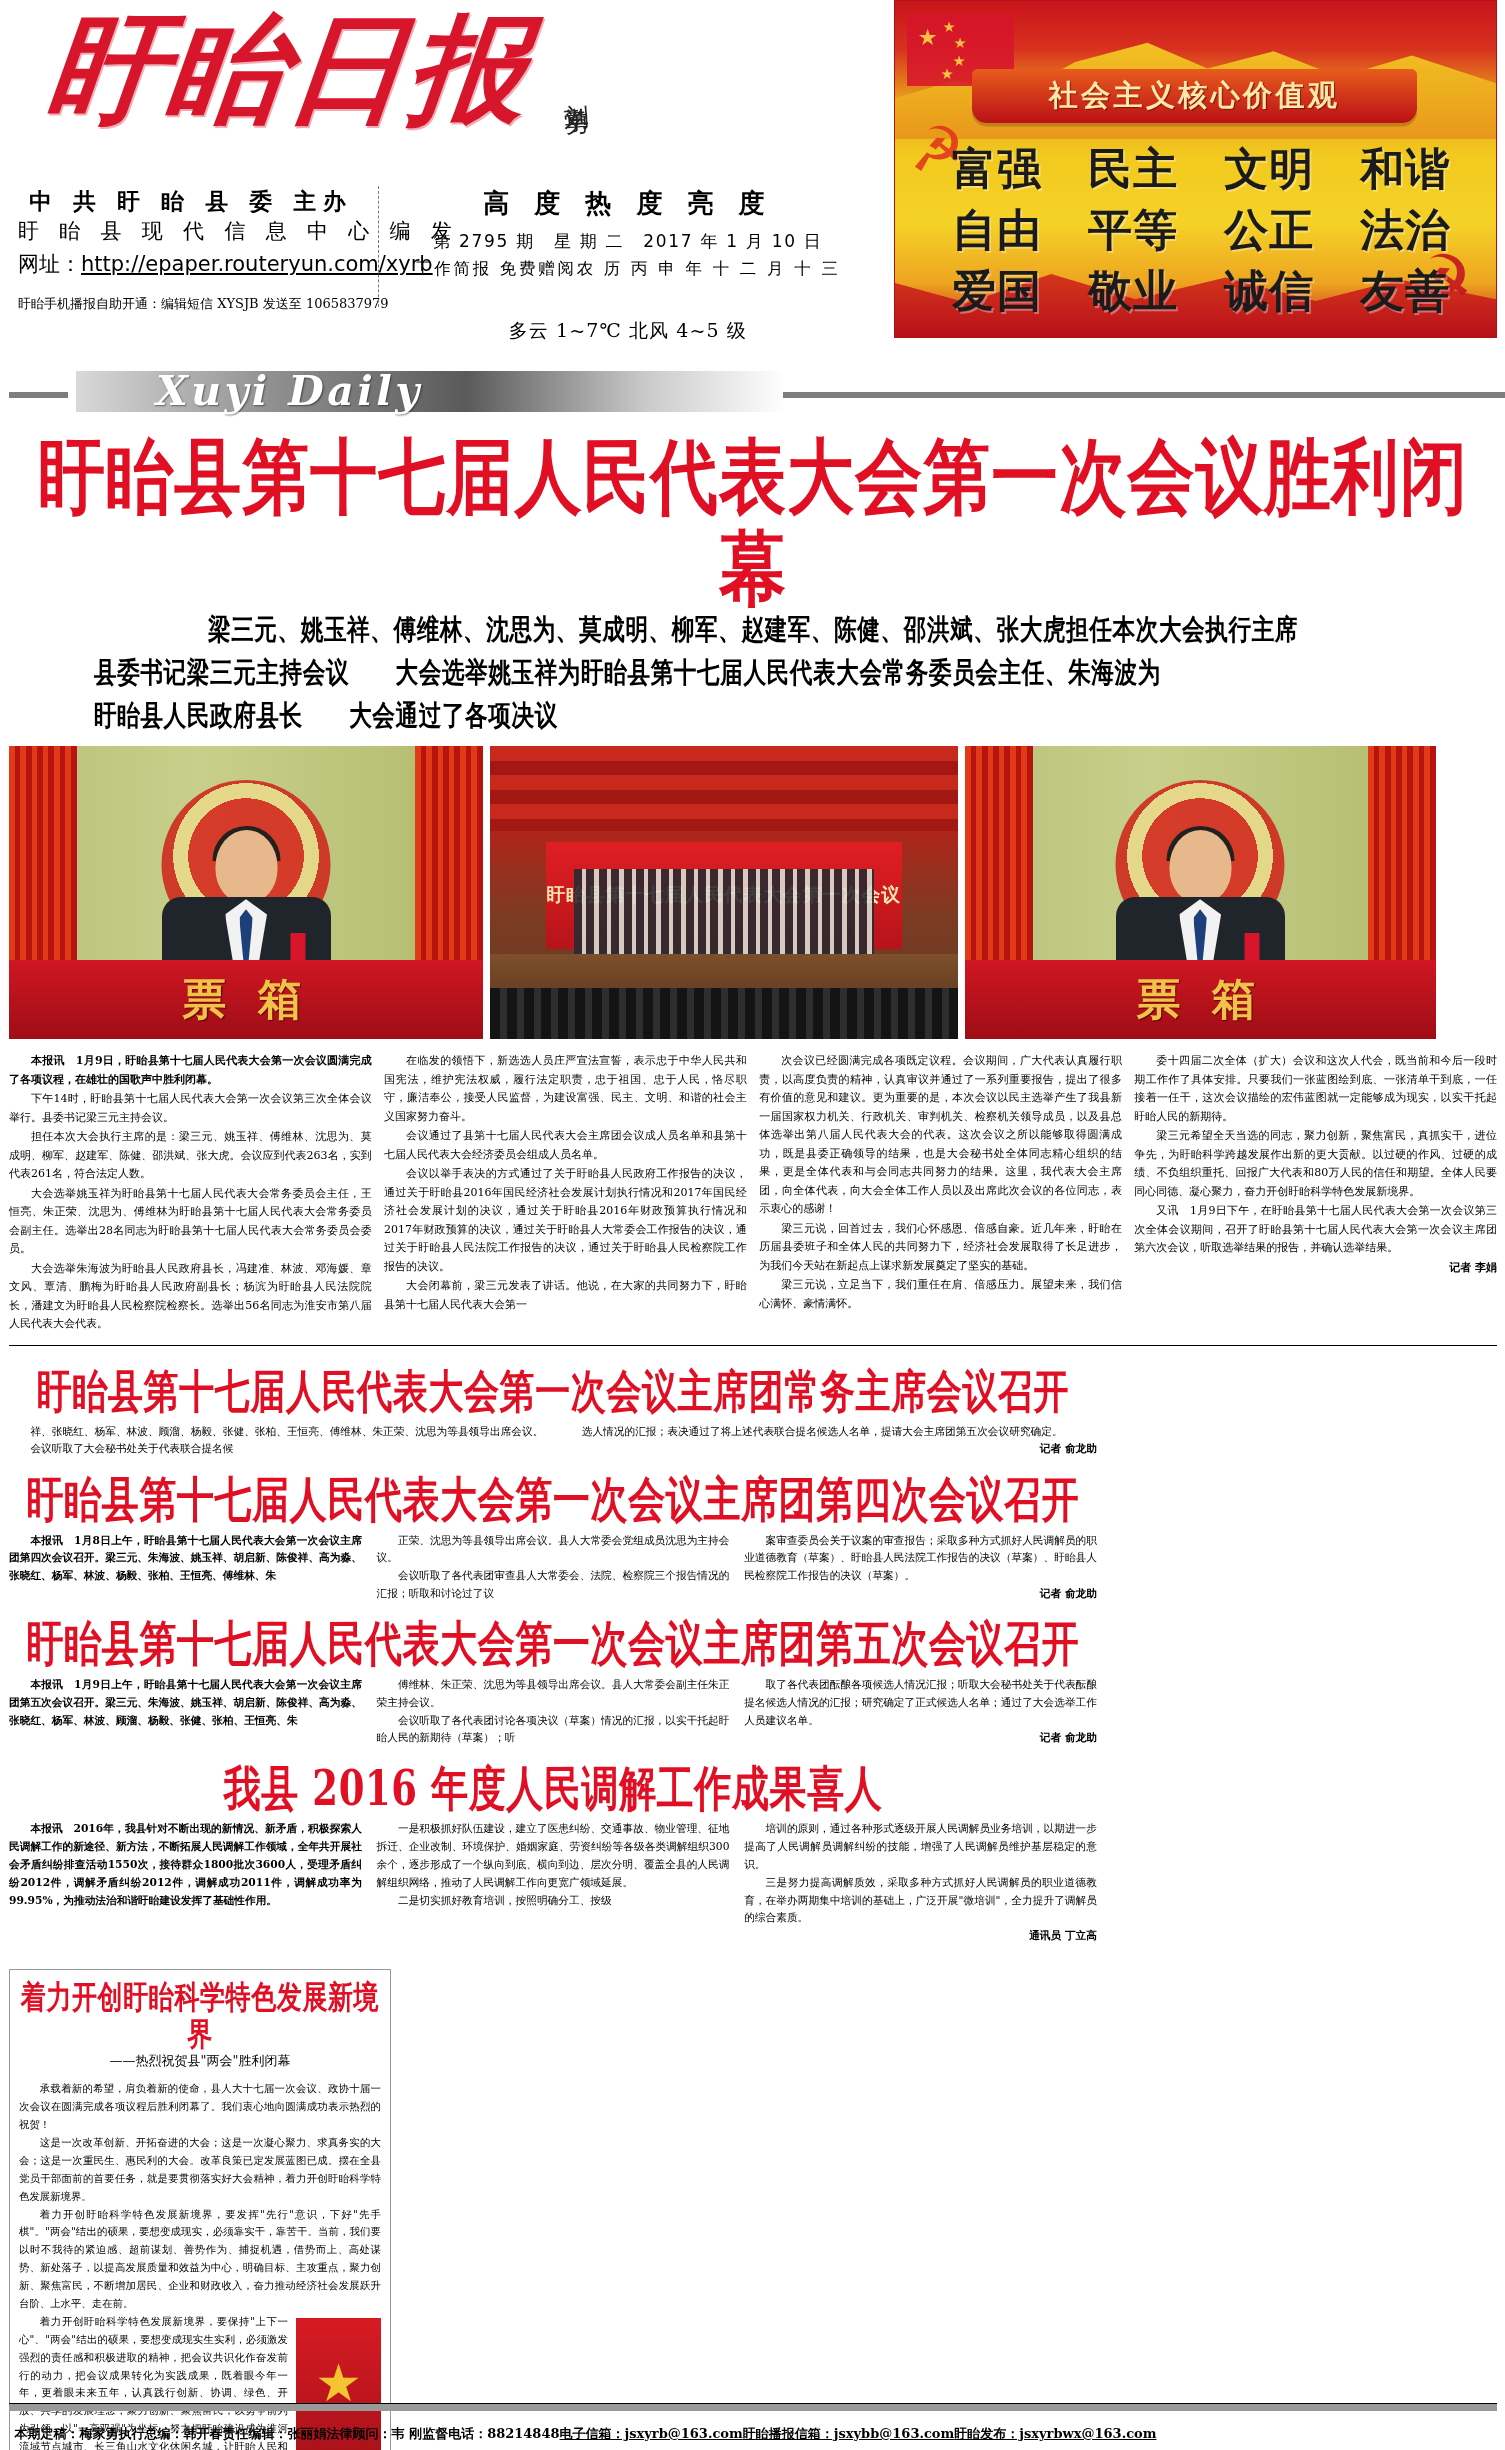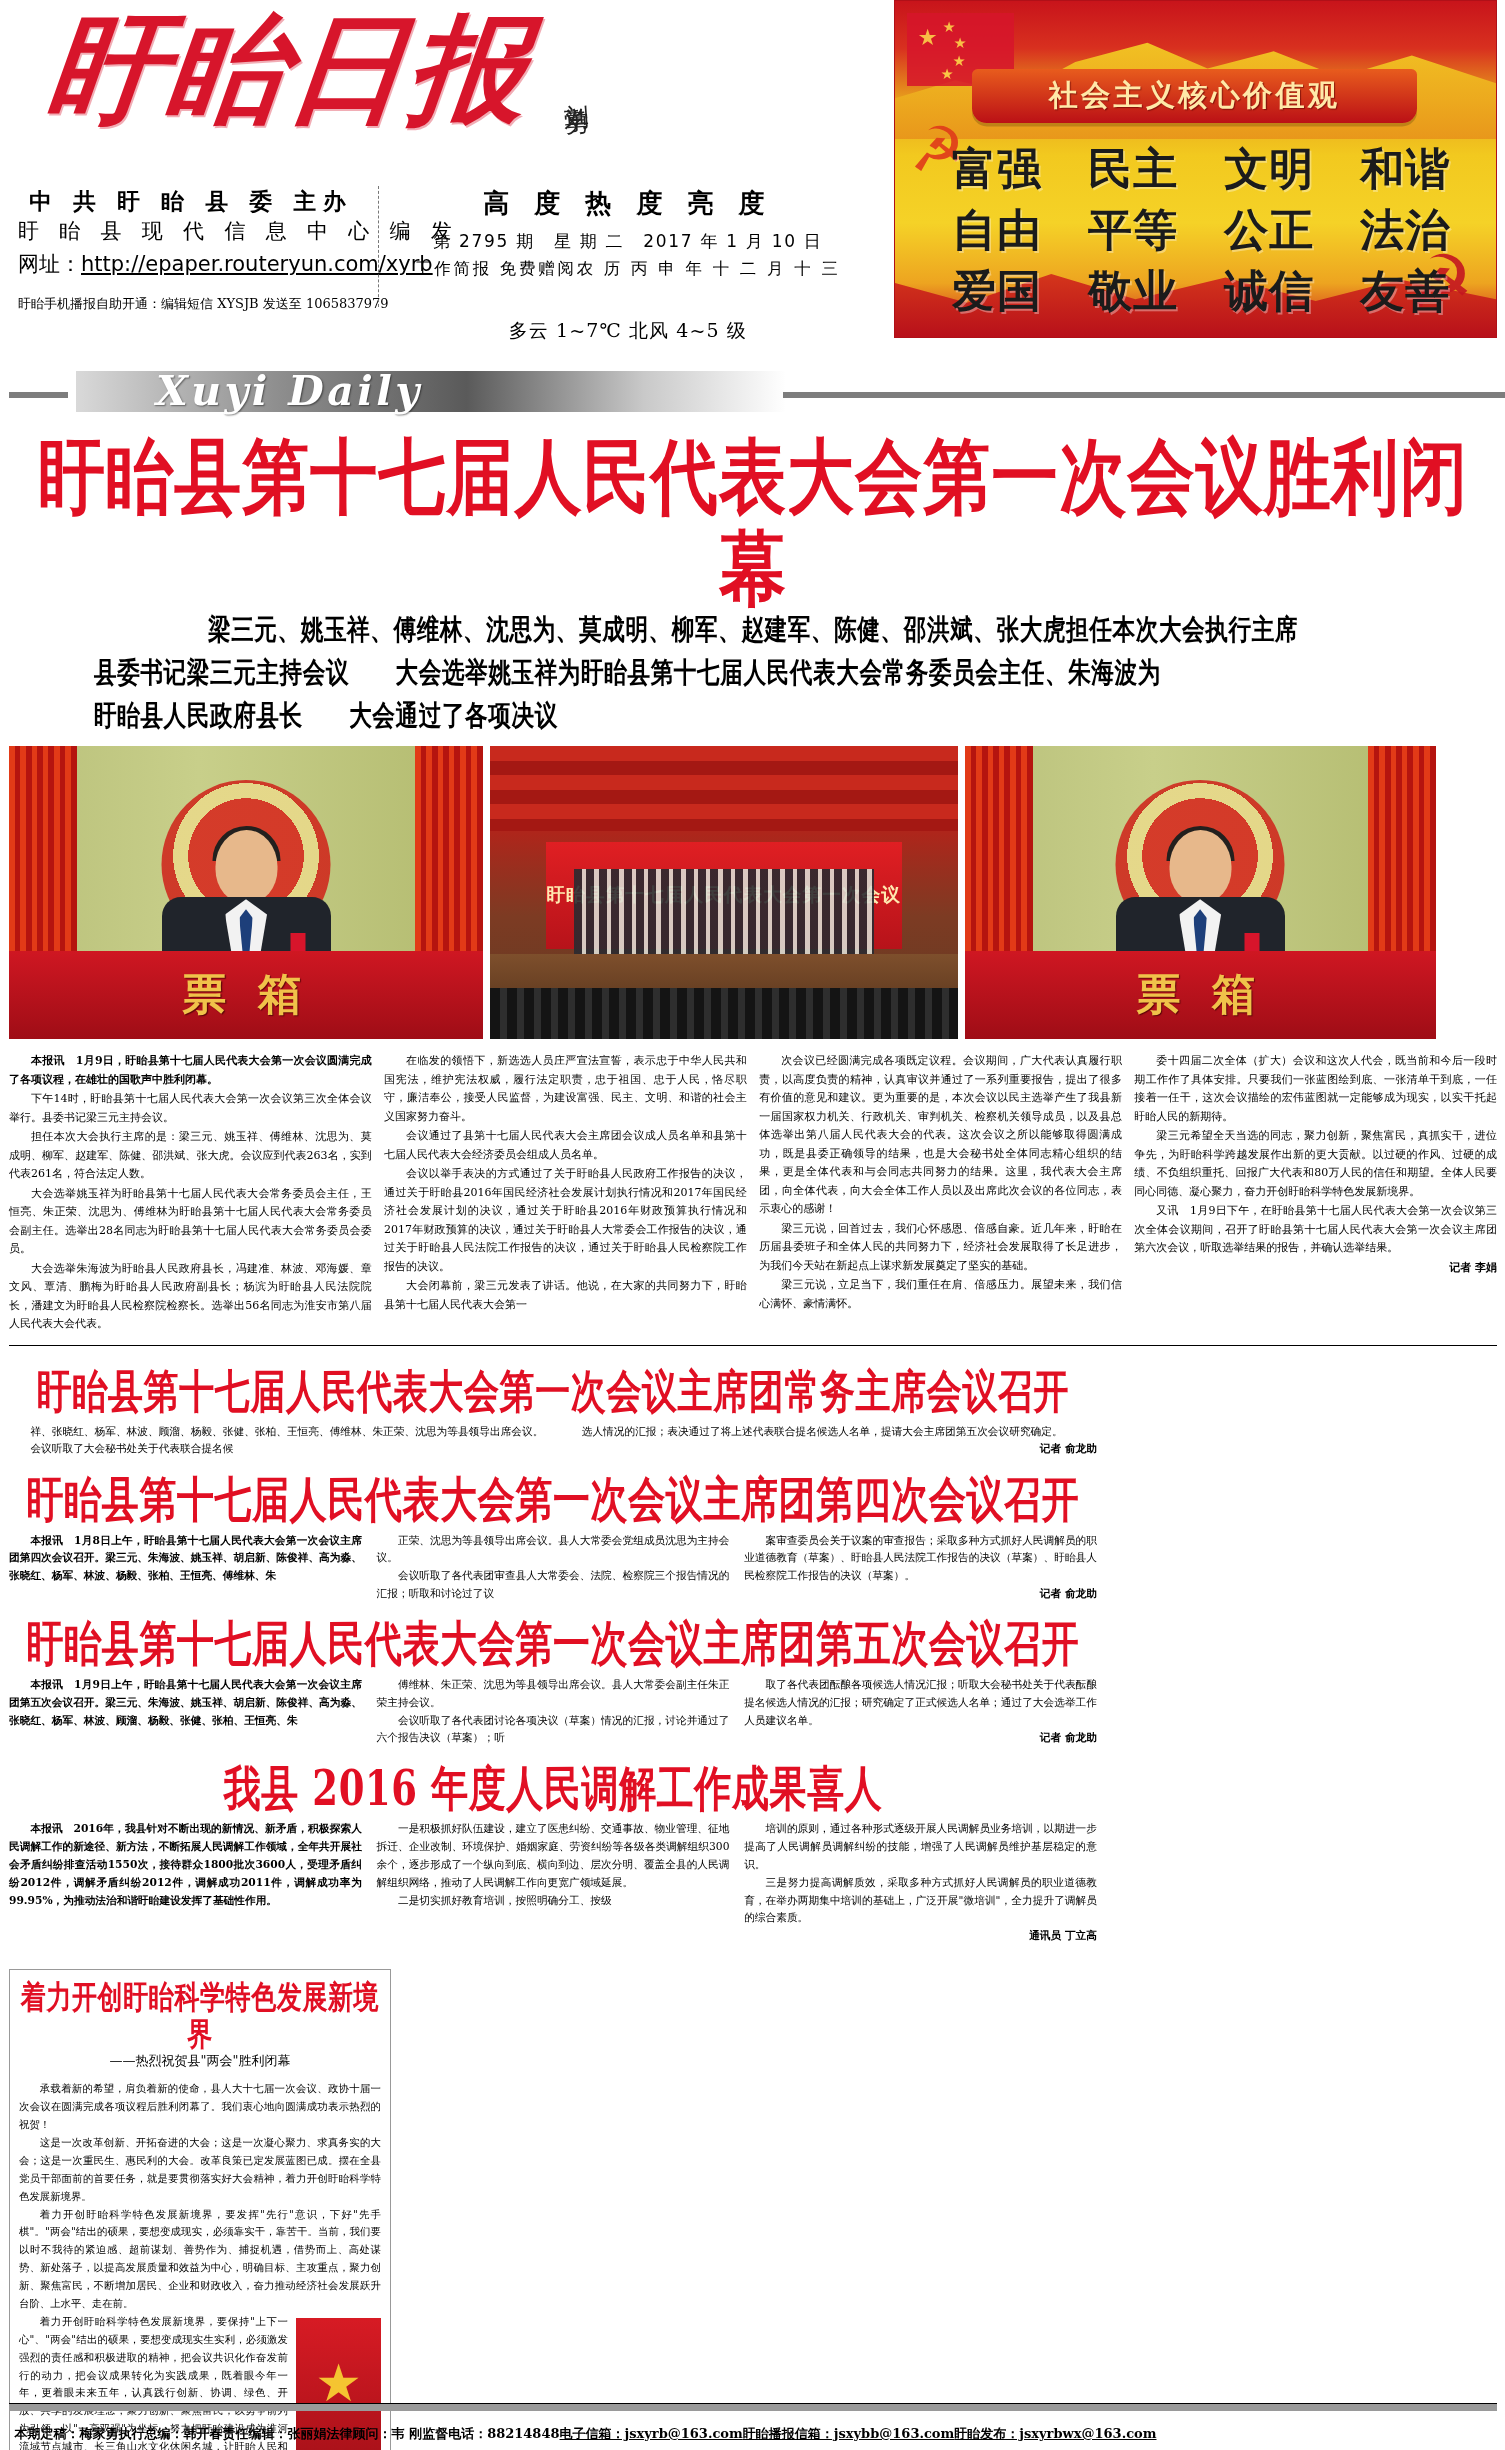--- a/index.html
+++ b/index.html
@@ -172,21 +172,21 @@
     position:absolute; left:50%; transform:translateX(-50%); bottom:22.6px;
     width:169px; height:186px;
   }
   .hall .person .head { position:absolute; left:50%; transform:translateX(-50%); top:0; width:62px; height:73px; border-radius:50% 50% 46% 46%; background:#e7b88b; }
   .hall .person .hair { position:absolute; left:50%; transform:translateX(-50%); top:-4.5px; width:68px; height:35px; border-radius:34px 34px 0 0; background:#23201e; }
   .hall .person .body { position:absolute; left:50%; transform:translateX(-50%); top:67px; width:169px; height:121px; background:#20242b; border-radius:19px 19px 0 0; }
   .hall .person .shirt { position:absolute; left:50%; transform:translateX(-50%); top:69px; width:42px; height:85px; background:#f2f2f2; clip-path: polygon(50% 0,100% 18%,72% 100%,28% 100%,0 18%); }
   .hall .person .tie { position:absolute; left:50%; transform:translateX(-50%); top:79px; width:13.5px; height:62px; background:#1d3f7a; clip-path: polygon(50% 0,100% 14%,62% 100%,38% 100%,0 14%); }
   .hall .person .badge { position:absolute; right:25px; top:103px; width:14.7px; height:35px; background:#d7152b; }
   .ballot {
-    position:absolute; left:0; right:0; bottom:0; height:88px;
+    position:absolute; left:0; right:0; bottom:0; height:79px;
     background: linear-gradient(180deg,#cf1722,#9f0d16);
     display:flex; align-items:center; justify-content:center; gap:68px;
   }
   .ballot span {
     font-family:"DejaVu Serif", serif; font-weight:700; font-size:44px;
     color:#f0c24a; letter-spacing:8px;
     text-shadow: 1.1px 1.1px 1.1px rgba(60,0,0,.7);
   }
   .stage { position:absolute; inset:0; background: linear-gradient(180deg,#8f1410 0%, #b4231a 26%, #7d3b23 58%, #5d3a22 100%); }
   .stage .top-beams { position:absolute; left:0; right:0; top:0; height:85px; background: repeating-linear-gradient(180deg,#c8291d 0 14.7px,#a41813 14.7px 29px); }
@@ -464,21 +464,21 @@
         </div>
       </div>
 
       <div class="sec-head h3">盱眙县第十七届人民代表大会第一次会议主席团第五次会议召开</div>
       <div class="three-cols cn">
         <div class="c">
           <p class="lead-in">本报讯　1月9日上午，盱眙县第十七届人民代表大会第一次会议主席团第五次会议召开。梁三元、朱海波、姚玉祥、胡启新、陈俊祥、高为淼、张晓红、杨军、林波、顾溜、杨毅、张健、张柏、王恒亮、朱</p>
         </div>
         <div class="c">
           <p>傅维林、朱正荣、沈思为等县领导出席会议。县人大常委会副主任朱正荣主持会议。</p>
-          <p>会议听取了各代表团讨论各项决议（草案）情况的汇报，讨论并通过了六个报告决议（草案）；听</p>
+          <p>会议听取了各代表团讨论各项决议（草案）情况的汇报，以实干托起盱眙人民的新期待（草案）；听</p>
         </div>
         <div class="c">
           <p>取了各代表团酝酿各项候选人情况汇报；听取大会秘书处关于代表酝酿提名候选人情况的汇报；研究确定了正式候选人名单；通过了大会选举工作人员建议名单。</p>
           <p class="byline noind">记者  俞龙助</p>
         </div>
       </div>
 
       <div class="sec-head h4">我县 2016 年度人民调解工作成果喜人</div>
       <div class="three-cols cn">
         <div class="c">

